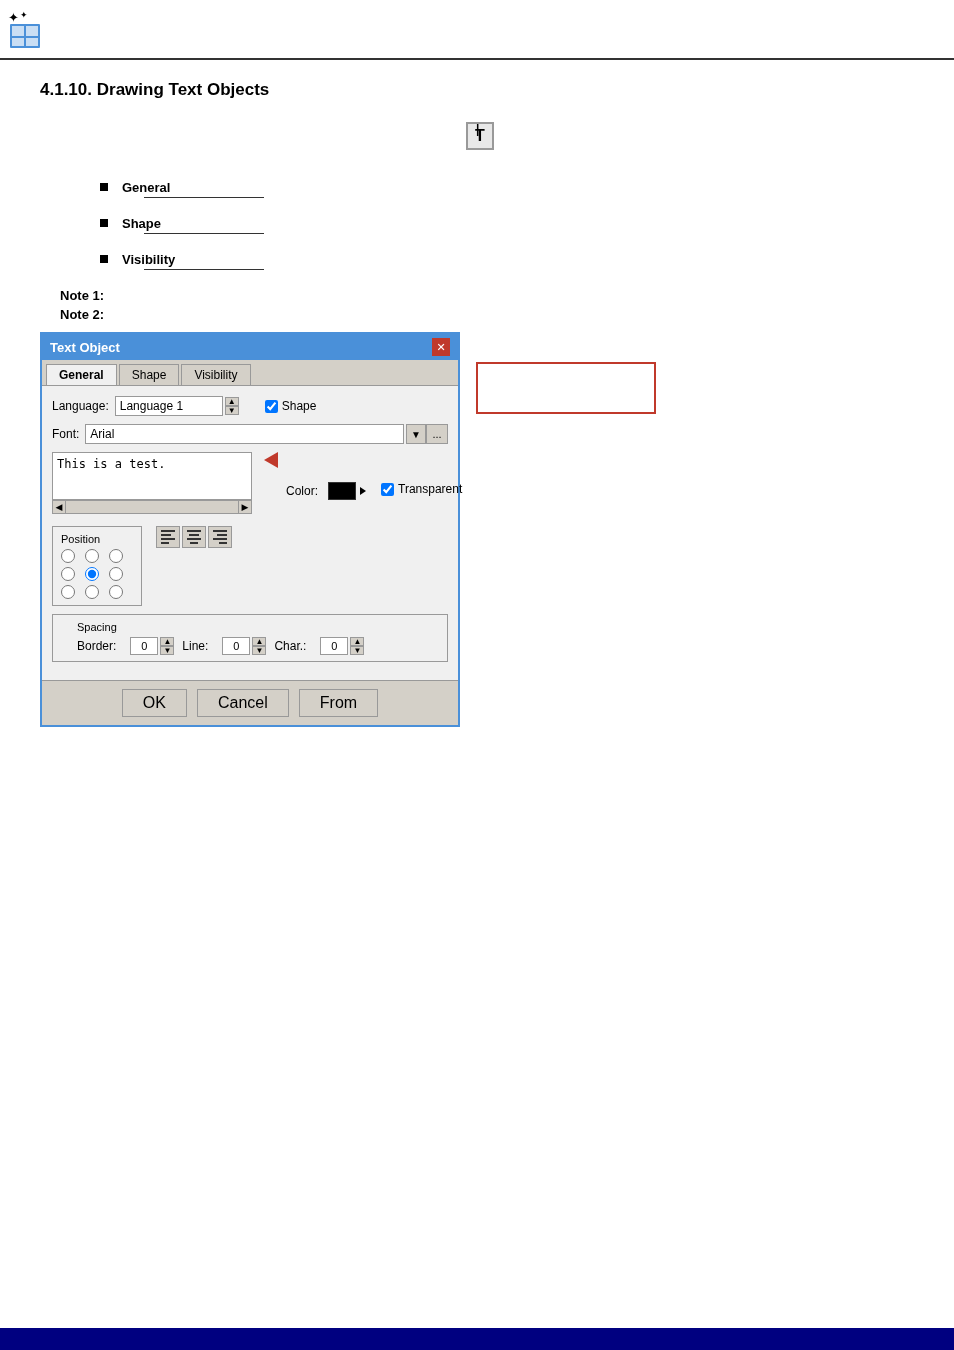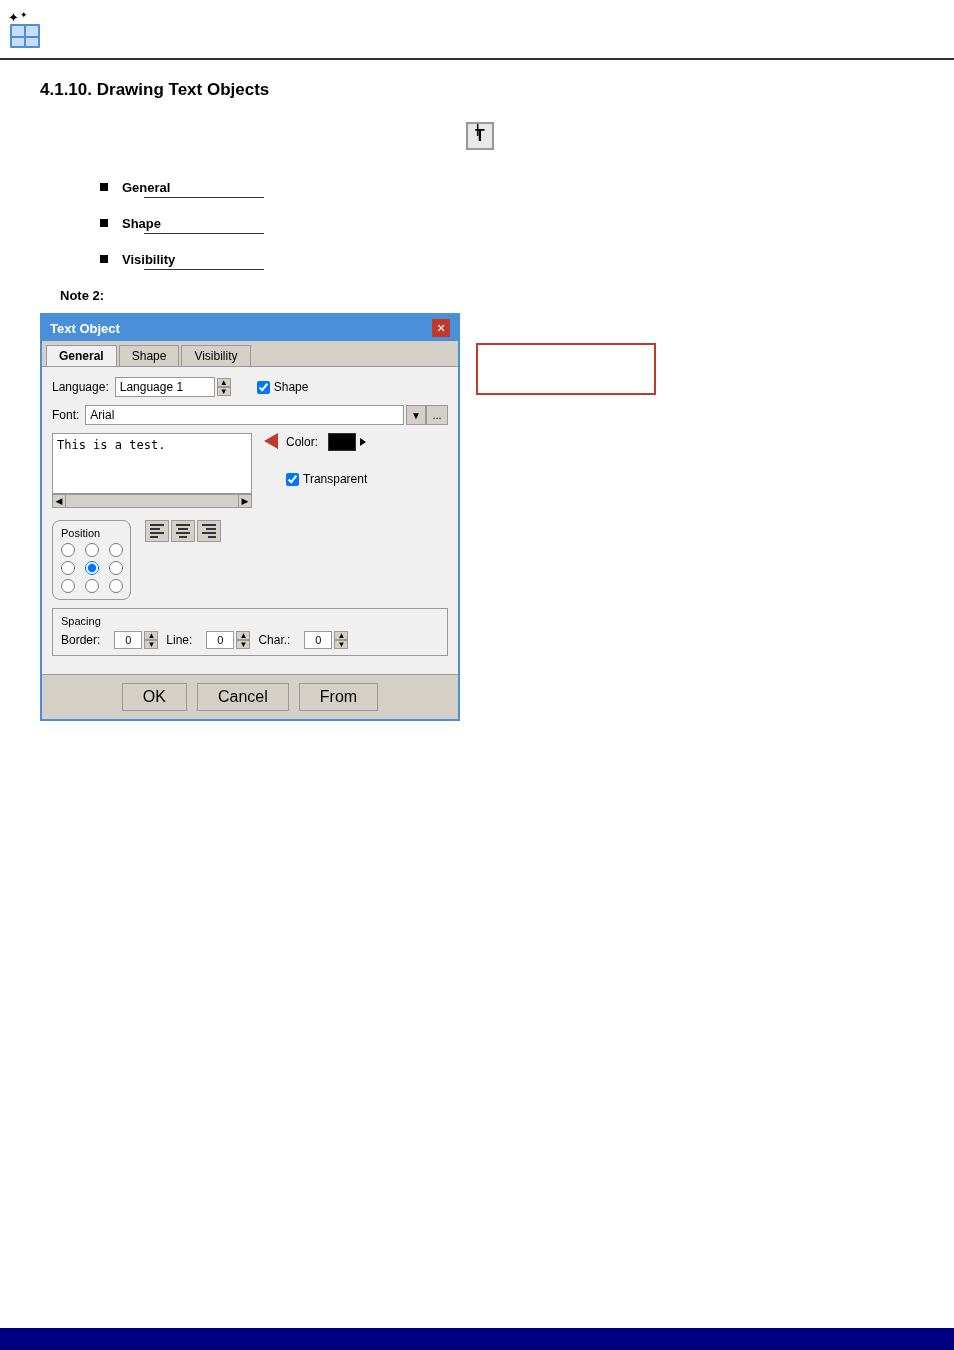--- a/index.html
+++ b/index.html
@@ -181,21 +181,21 @@
       margin-right: 6px;
       white-space: nowrap;
     }
 
     
     .lang-input {
       border: 1px solid #999;
       background: #fff;
       padding: 2px 4px;
       font-size: 12px;
-      width: 100px;
+      width: 108px;
       margin-right: 2px;
     }
     .spinner-btn {
       display: flex;
       flex-direction: column;
       margin-right: 16px;
     }
     .spin-up, .spin-down {
       width: 14px;
       height: 9px;
@@ -262,30 +262,31 @@
     .text-area-row {
       display: flex;
       align-items: flex-start;
       margin-bottom: 6px;
       gap: 8px;
     }
     .text-input-area {
       border: 1px solid #999;
       background: #fff;
       width: 200px;
-      height: 61px;
+      height: 48px;
       font-size: 12px;
       padding: 4px;
       resize: none;
     }
 
     .color-section {
       display: flex;
-      flex-direction: column;
-      gap: 21px;
+      flex-direction: row;
+      gap: 15px;
+      margin-top: 30px;
     }
     .color-row {
       display: flex;
       align-items: center;
       gap: 4px;
     }
     .color-box {
       width: 28px;
       height: 18px;
       background: #000;
@@ -342,22 +343,21 @@
     .dir-section, .pos-section {
       border: 1px solid #999;
       padding: 6px 8px;
       font-size: 11px;
       background: #f0f0f0;
     }
     .dir-section {
       width: 155px;
     }
     .pos-section {
-      width: 79px;
-      border-radius: 8px;
+      width: 90px;
     }
     .section-label {
       font-size: 11px;
       margin-bottom: 4px;
     }
     .radio-row {
       display: flex;
       align-items: center;
       gap: 4px;
       margin-bottom: 3px;
@@ -402,21 +402,21 @@
       gap: 2px;
     }
     .align-line {
       height: 2px;
       background: #333;
     }
 
     
     .spacing-section {
       border: 1px solid #999;
-      padding: 6px 8px;
+      padding: 6px 24px;
       font-size: 11px;
       margin-bottom: 8px;
       background: #f0f0f0;
     }
     .spacing-row {
       display: flex;
       align-items: center;
       gap: 8px;
       flex-wrap: wrap;
     }
@@ -539,20 +539,21 @@
     <div class="bullet-item">
       <div class="bullet-square"></div>
       <div>
         <div class="bullet-text">Visibility</div>
         <div class="bullet-underline"></div>
       </div>
     </div>
   </div>
 
   <div class="notes-section">
+    <div class="note-line">Note 1:</div>
     <div class="note-line">Note 2:</div>
   </div>
 
 
   <div class="dialog-wrapper">
 
     <div class="dialog-box">
 
       <div class="dialog-title-bar">
         <span>Text Object</span>

